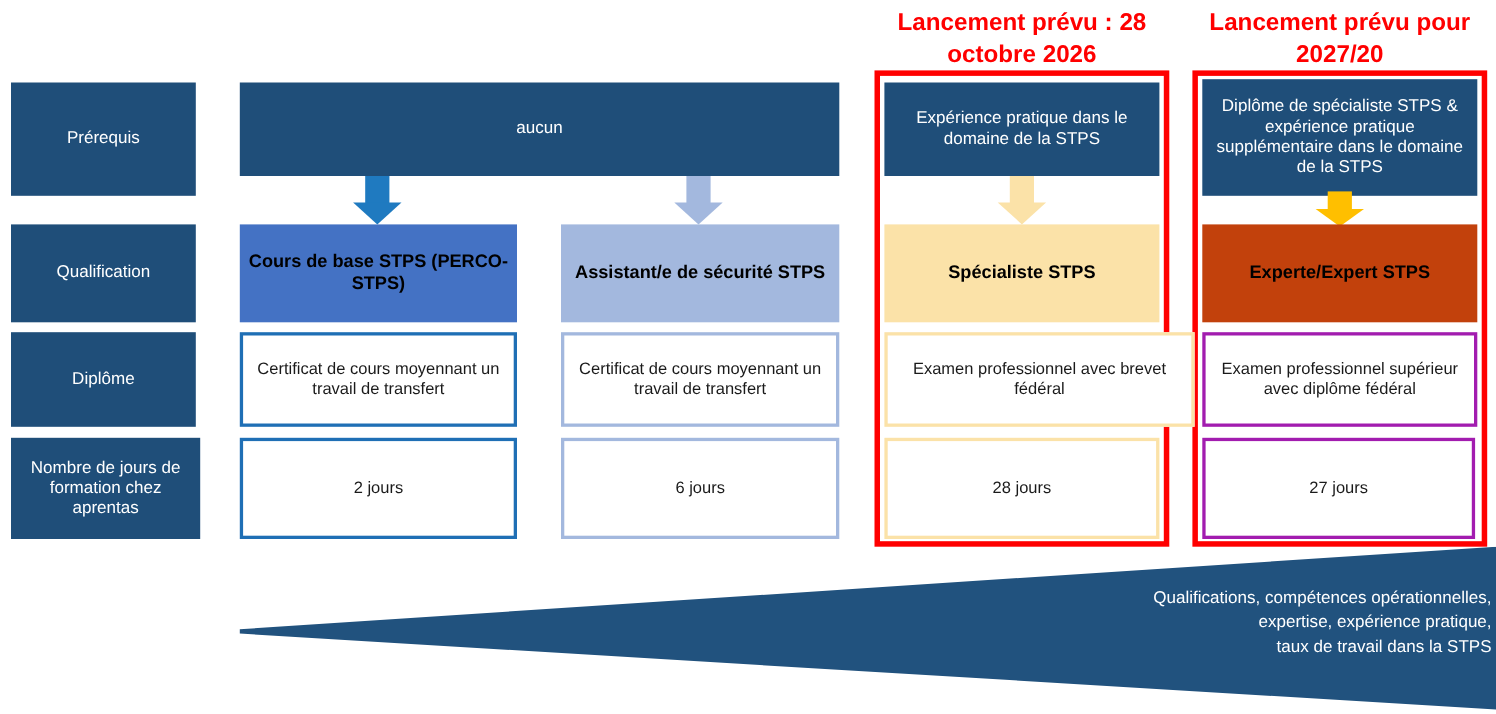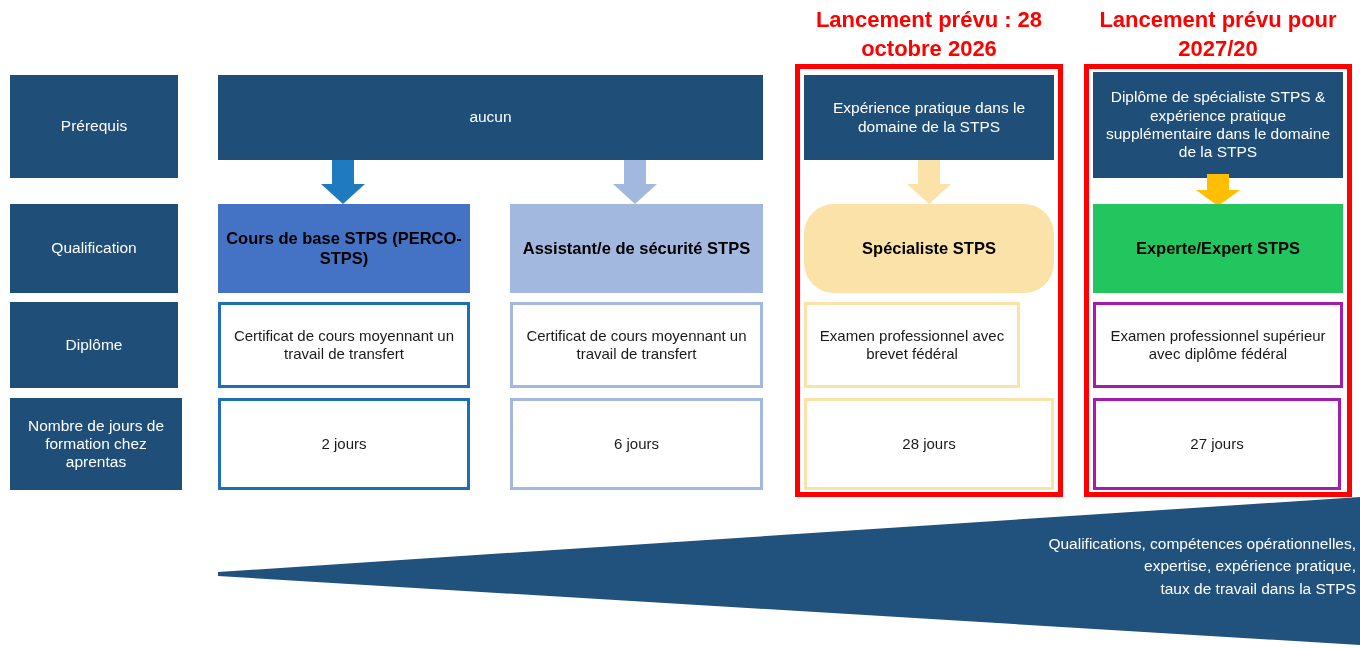--- a/index.html
+++ b/index.html
@@ -37,22 +37,22 @@
   }
 
   
   .qual {
     font-weight: bold;
     font-size: 16.5px;
     padding: 3px 8px;
   }
   .qual-blue   { background: #4472C4; color: #000000; }
   .qual-ltblue { background: #A3B8DE; color: #000000; }
-  .qual-ltyel  { background: #FBE2A8; color: #000000; border-radius: 30px; }
-  .qual-yel    { background: #22c55e; color: #000000; }
+  .qual-ltyel  { background: #FBE2A8; color: #000000; }
+  .qual-yel    { background: #c2410c; color: #000000; }
 
   
   .outlined {
     background: #ffffff;
     color: #1a1a1a;
     font-size: 15px;
     padding: 3px 8px;
   }
   .b-blue   { border: 3px solid #1F6FB5; }
   .b-ltblue { border: 3px solid #A3B8DE; }
@@ -151,21 +151,21 @@
   <div class="box qual qual-ltblue" style="left:510px; top:204px; width:253px; height:89px;">Assistant/e de sécurité STPS</div>
 
   <div class="box qual qual-ltyel" style="left:804px; top:204px; width:250px; height:89px;">Spécialiste STPS</div>
 
   <div class="box qual qual-yel" style="left:1093px; top:204px; width:250px; height:89px;">Experte/Expert STPS</div>
 
   <div class="box outlined b-blue" style="left:218px; top:302px; width:252px; height:86px;">Certificat de cours moyennant un travail de transfert</div>
 
   <div class="box outlined b-ltblue" style="left:510px; top:302px; width:253px; height:86px;">Certificat de cours moyennant un travail de transfert</div>
 
-  <div class="box outlined b-ltyel" style="left:804px; top:302px; width:216px; height:86px;">Examen professionnel avec brevet fédéral</div>
+  <div class="box outlined b-ltyel" style="left:804px; top:302px; width:282px; height:86px;">Examen professionnel avec brevet fédéral</div>
 
   <div class="box outlined b-yel" style="left:1093px; top:302px; width:250px; height:86px;">Examen professionnel supérieur avec diplôme fédéral</div>
 
   <div class="box outlined b-blue" style="left:218px; top:398px; width:252px; height:92px;">2 jours</div>
 
   <div class="box outlined b-ltblue" style="left:510px; top:398px; width:253px; height:92px;">6 jours</div>
 
   <div class="box outlined b-ltyel" style="left:804px; top:398px; width:250px; height:92px;">28 jours</div>
 
   <div class="box outlined b-yel" style="left:1093px; top:398px; width:248px; height:92px;">27 jours</div>

